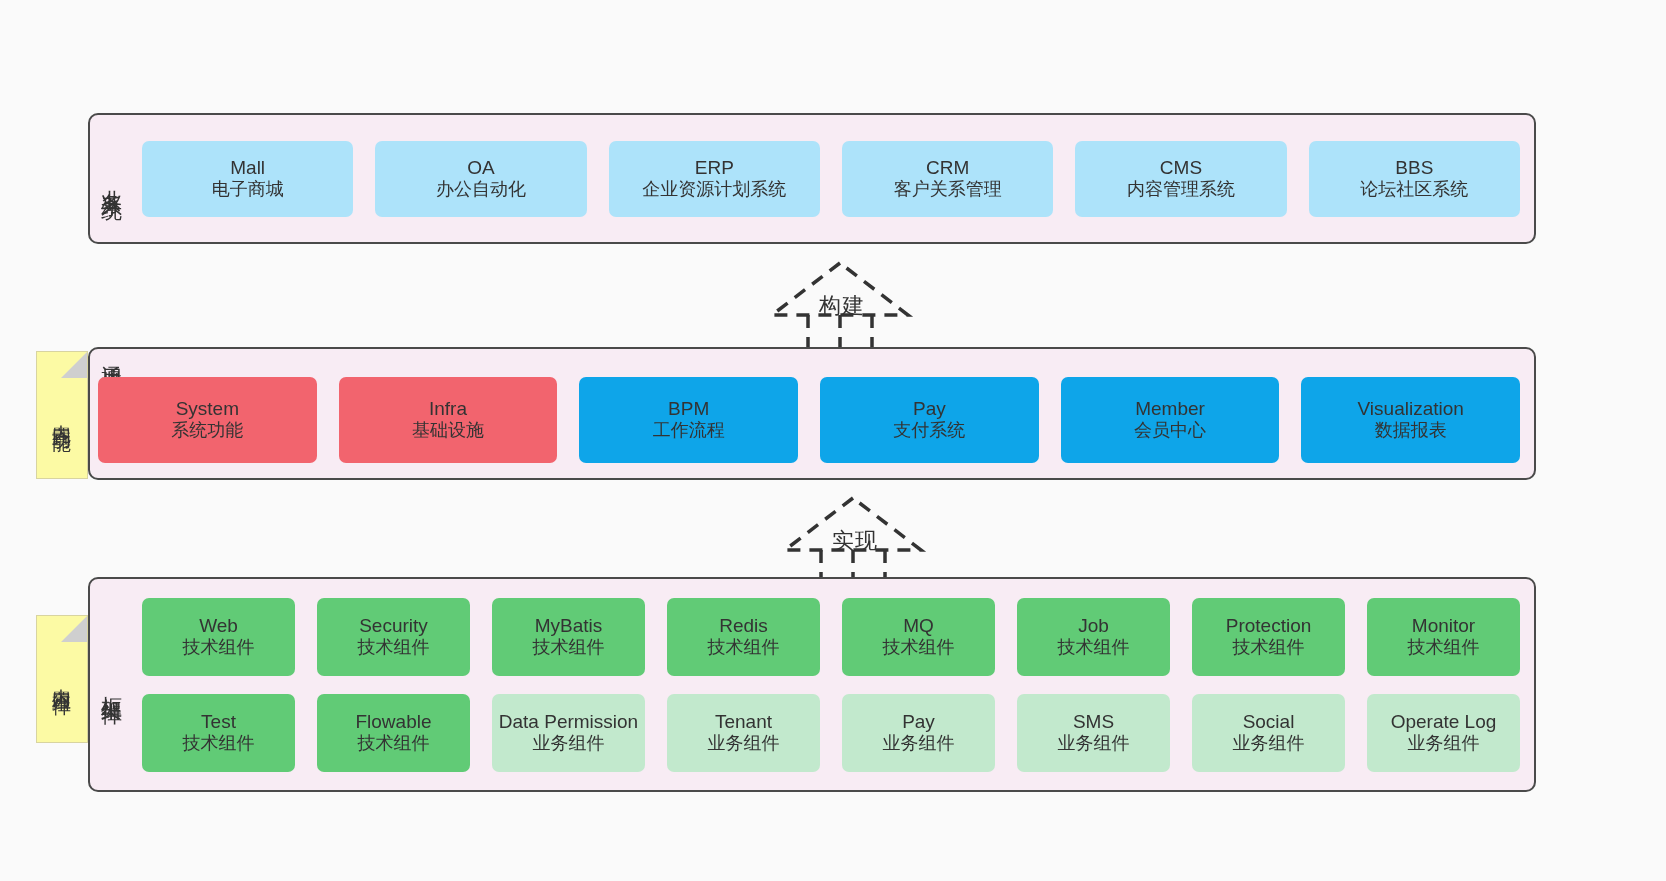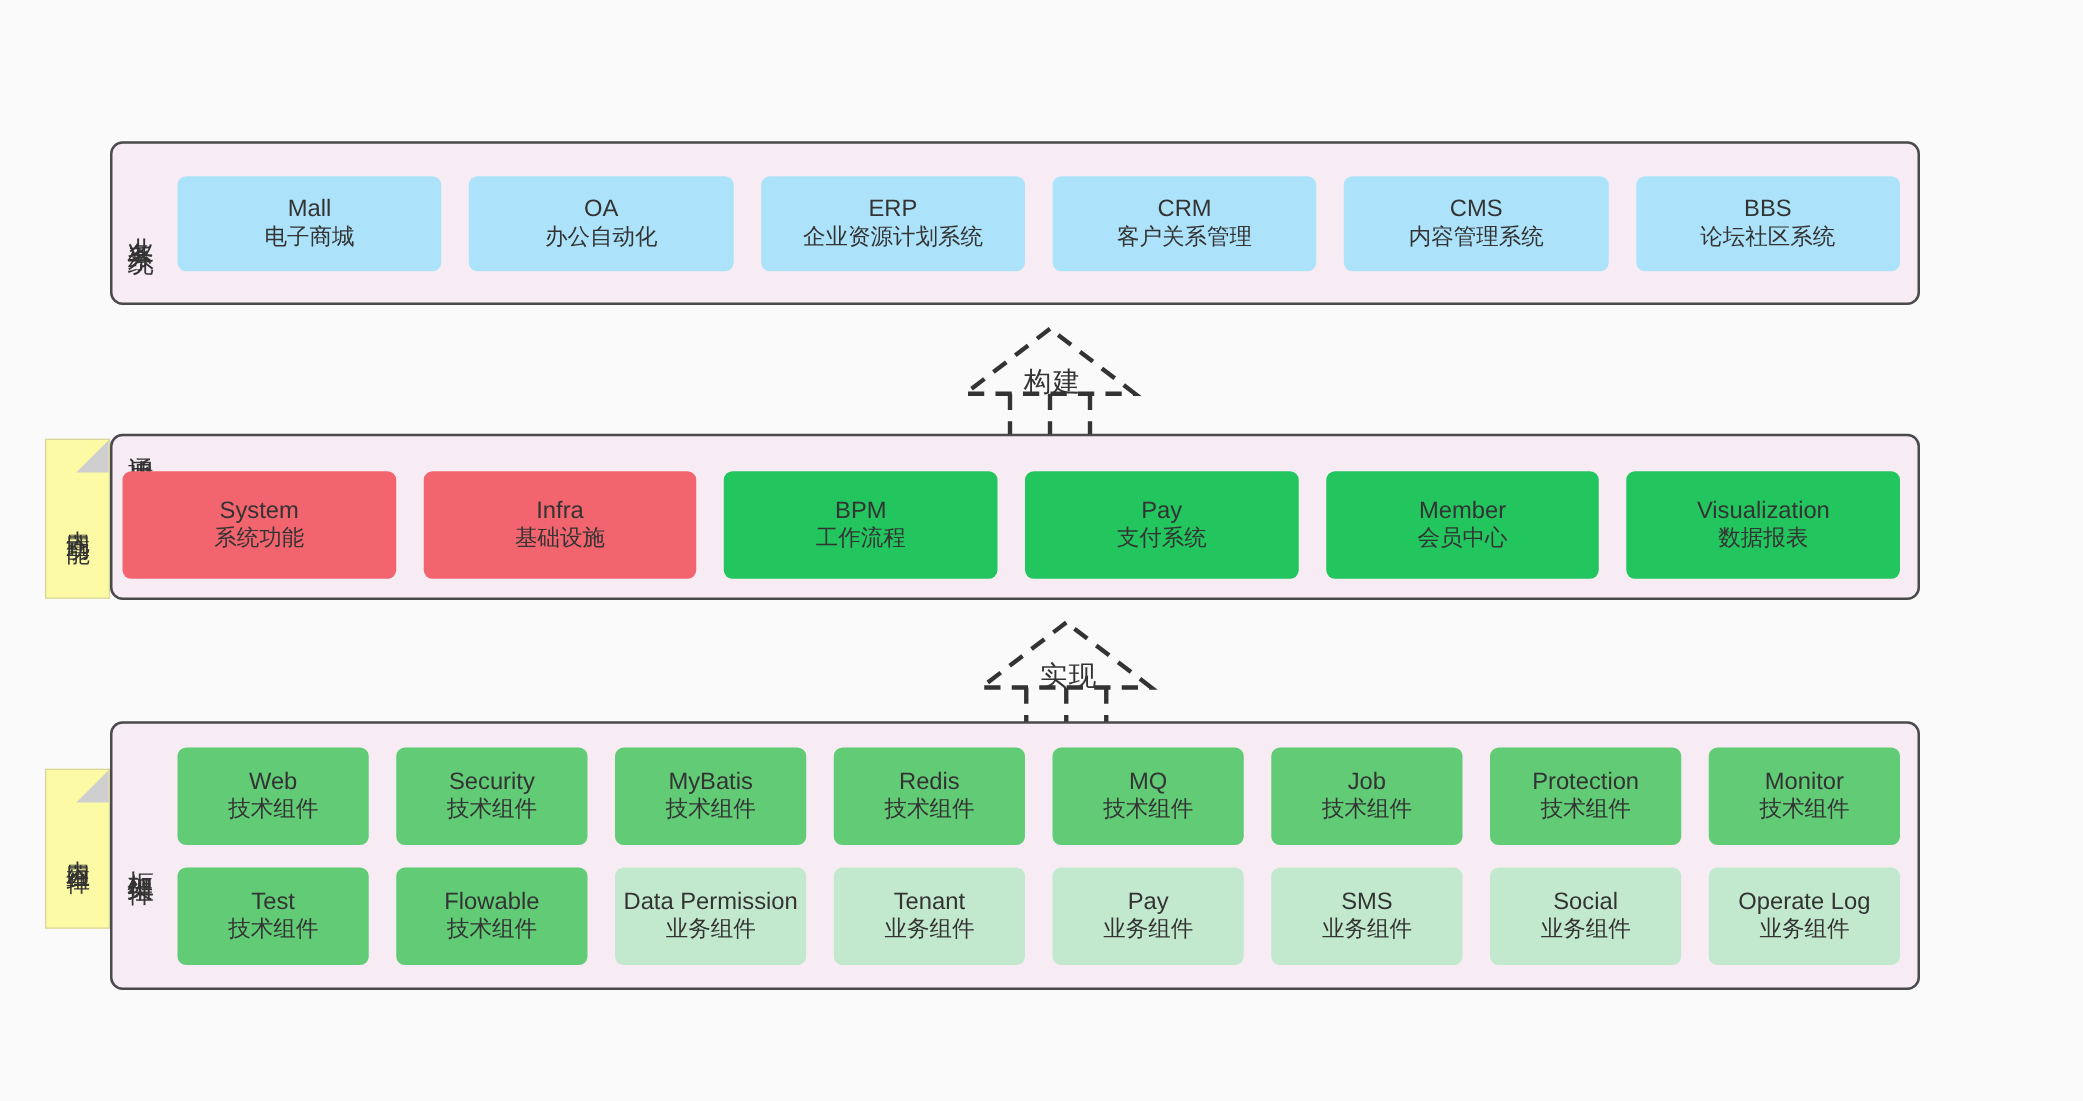--- a/index.html
+++ b/index.html
@@ -67,21 +67,21 @@
     text-align: center;
     color: #333333;
     line-height: 1.22;
     padding: 4px 6px;
   }
   .card .t1 { font-size: 19px; }
   .card .t2 { font-size: 18px; }
 
   .c-blue       { background: #ade3fa; }
   .c-red        { background: #f2646e; }
-  .c-pink       { background: #22c55e; }
+  .c-pink       { background: #0ea5e9; }
   .c-green      { background: #61cb76; }
   .c-greenlight { background: #c2e9cd; }
 
   .h-biz   { height: 76px; }
   .h-mod   { height: 86px; }
   .h-frame { height: 78px; }
 
   
   .note {
     position: absolute;

